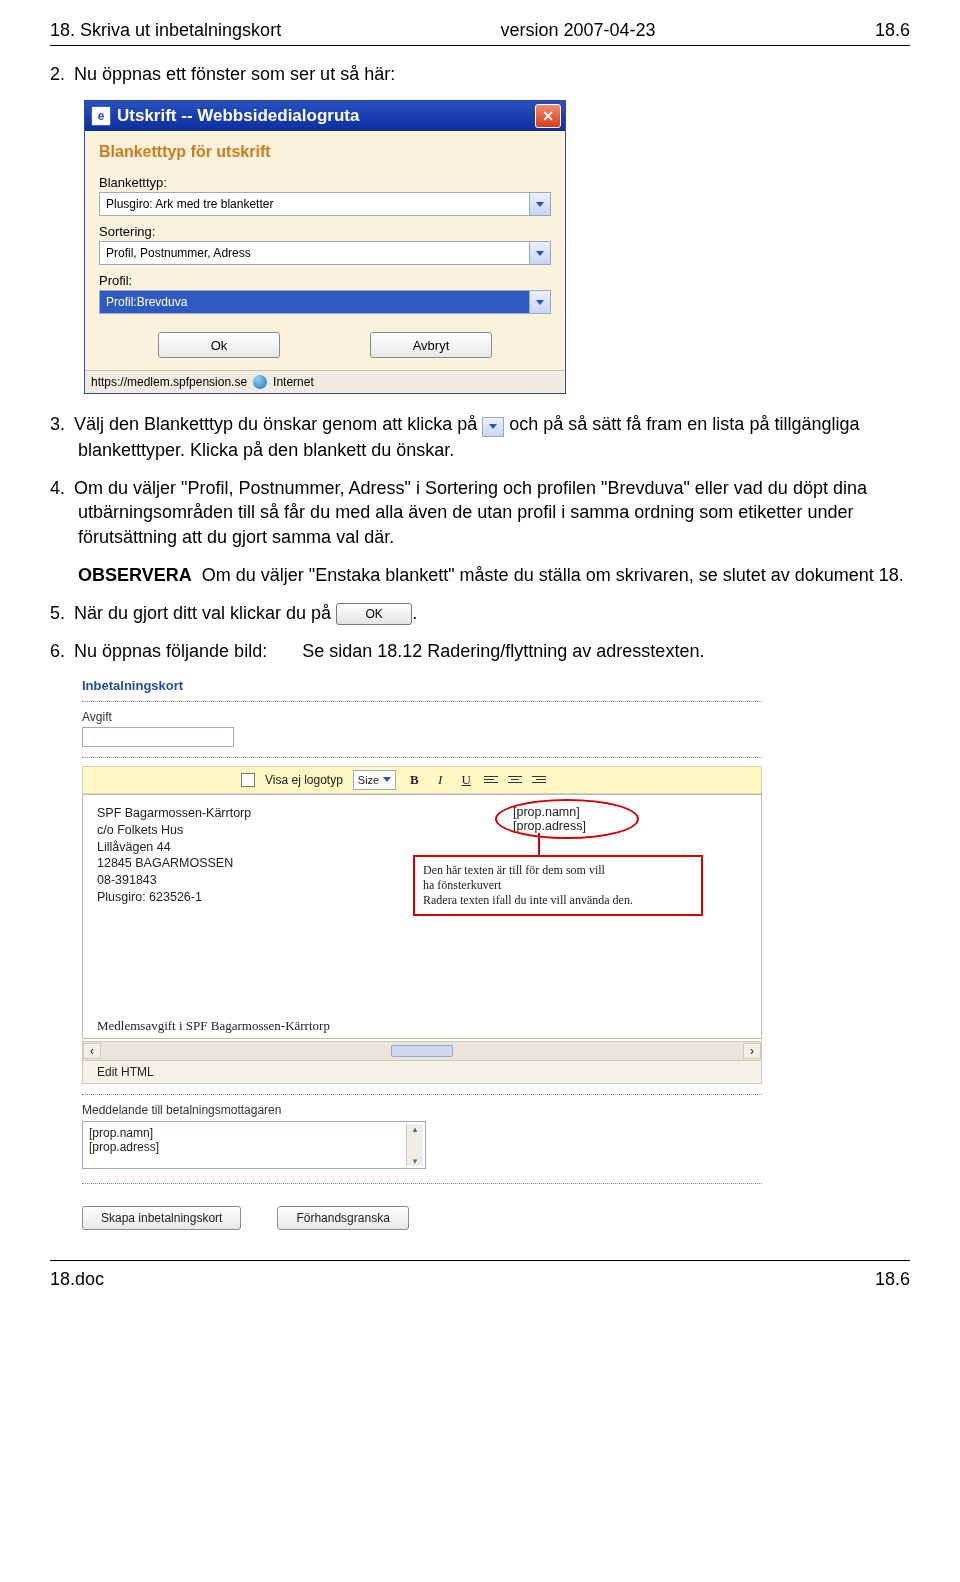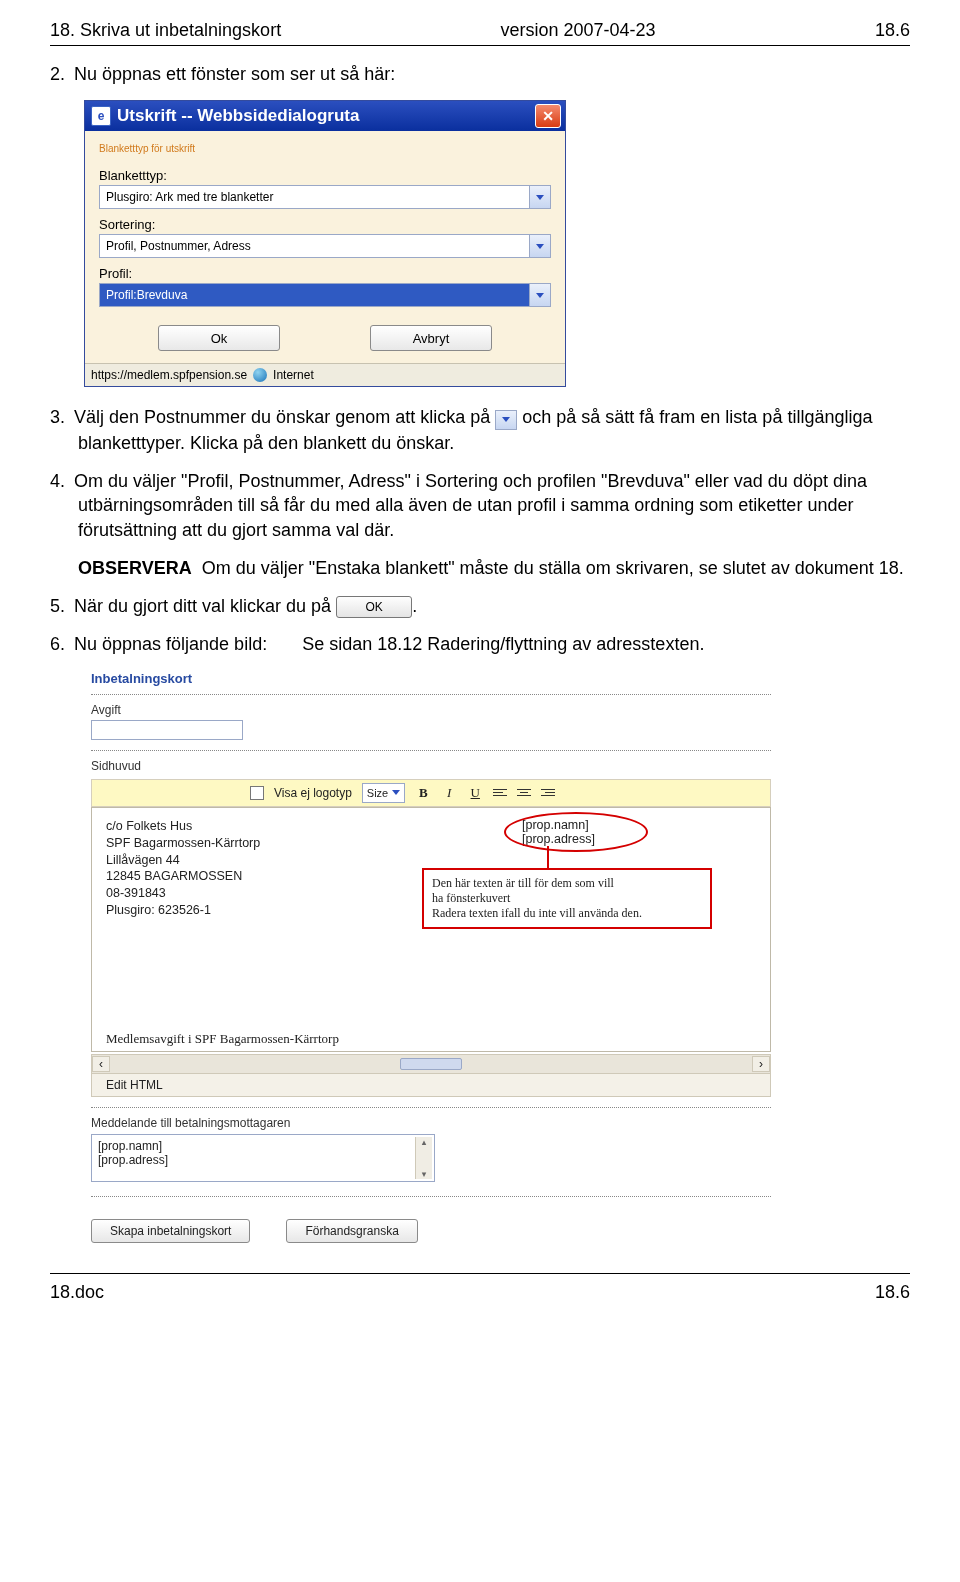--- a/index.html
+++ b/index.html
@@ -14,37 +14,37 @@
 .body-text.obs{margin-left:28px}
 .inline-icon{display:inline-block;vertical-align:middle}
 
 
 .dialog{width:480px;margin:6px 0 18px 34px;border:1px solid #344b9d;font-family:Tahoma,Arial,sans-serif}
 .titlebar{display:flex;align-items:center;background:linear-gradient(#2b4fbf,#0a2f9e);color:#fff;height:30px;padding:0 4px 0 6px;font-weight:bold;font-size:17px}
 .titlebar .tb-icon{width:18px;height:18px;background:#fff;border:1px solid #3a63c4;border-radius:2px;margin-right:6px;display:flex;align-items:center;justify-content:center;color:#2b4fbf;font-size:12px}
 .titlebar .spacer{flex:1}
 .close-btn{width:24px;height:22px;background:linear-gradient(#f58b6f,#d83b12);border:1px solid #fff;border-radius:3px;color:#fff;font-weight:bold;display:flex;align-items:center;justify-content:center;font-size:14px}
 .dlg-body{background:#faf2dd;padding:12px 14px 8px}
-.dlg-section-title{color:#d17a1c;font-weight:normal;font-size:10px;margin-bottom:14px}
+.dlg-section-title{color:#d17a1c;font-weight:bold;font-size:16px;margin-bottom:14px}
 .fld-label{font-size:13px;margin:8px 0 2px}
 .select-row{display:flex;align-items:stretch;border:1px solid #9aa8c7;background:#fff;height:22px}
 .select-row input{border:none;flex:1;padding:0 6px;font-size:12px;font-family:inherit;background:transparent}
 .select-row.hl input{background:#2f5ac2;color:#fff}
 .dd-btn{width:20px;background:linear-gradient(#eaf0fb,#c7d6f1);border-left:1px solid #9aa8c7;display:flex;align-items:center;justify-content:center}
 .caret{width:0;height:0;border-left:4px solid transparent;border-right:4px solid transparent;border-top:5px solid #2b4fbf}
 .dlg-btnrow{display:flex;gap:90px;justify-content:center;margin:18px 0 4px}
 .dlg-btn{width:120px;height:24px;font-size:13px;background:linear-gradient(#fff,#e8e8e8);border:1px solid #8a8a8a;border-radius:3px;display:flex;align-items:center;justify-content:center}
 .statusbar{display:flex;align-items:center;background:#efecdf;border-top:1px solid #c7c2b0;height:22px;padding:0 6px;font-size:12px;gap:6px}
 .status-globe{width:14px;height:14px;border-radius:50%;background:radial-gradient(circle at 35% 30%,#8fd3f0,#1a73b8)}
 
 
 .ok-inline{display:inline-flex;align-items:center;justify-content:center;width:74px;height:20px;border:1px solid #777;border-radius:3px;background:linear-gradient(#fefefe,#e4e4e4);font-size:12px;vertical-align:middle}
 
 
-.editor{width:680px;margin:6px 0 0 41px;font-family:Tahoma,Arial,sans-serif;font-size:12px;color:#222}
+.editor{width:680px;margin:6px 0 0 32px;font-family:Tahoma,Arial,sans-serif;font-size:12px;color:#222}
 .ed-title{color:#274aa1;font-weight:bold;font-size:13px;margin-bottom:8px}
 .dotline{border-top:1px dotted #888;margin:4px 0 8px}
 .ed-label{font-size:12px;margin:4px 0 3px;color:#333}
 .small-input{border:1px solid #9aa8c7;background:#fff;height:18px;width:150px}
 .toolbar{display:flex;align-items:center;gap:10px;background:#fef9c3;border:1px solid #d6cfbd;padding:3px 8px;margin-top:6px}
 .toolbar .chk{width:12px;height:12px;border:1px solid #777;background:#fff}
 .toolbar .tb-txt{font-size:12px}
 .toolbar .size-sel{display:flex;align-items:center;border:1px solid #9aa8c7;background:#fff;height:18px;padding:0 4px;gap:4px;font-size:11px}
 .toolbar .fmt{font-weight:bold;font-size:13px;width:16px;text-align:center;font-family:'Times New Roman',serif}
 .toolbar .fmt.i{font-style:italic;font-weight:normal}
@@ -126,21 +126,21 @@
       </div>
     </div>
     <div class="statusbar">
       <span>https://medlem.spfpension.se</span>
       <span class="status-globe"></span>
       <span>Internet</span>
     </div>
   </div>
 
   <p class="body-text">
-    <span class="num">3.</span><span>Välj den Postnummer du önskar genom att klicka på</span>
+    <span class="num">3.</span><span>Välj den Blanketttyp du önskar genom att klicka på</span>
     <span class="inline-icon">
       <span style="display:inline-flex;width:20px;height:18px;border:1px solid #9aa8c7;background:linear-gradient(#eaf0fb,#c7d6f1);align-items:center;justify-content:center;vertical-align:middle">
           <span class="caret"></span>
         </span>
     </span>
     <span>och på så sätt få fram en lista på tillgängliga blanketttyper. Klicka på den blankett du önskar.</span>
   </p>
 
   <p class="body-text">
     <span class="num">4.</span><span>Om du väljer "Profil, Postnummer, Adress" i Sortering och profilen "Brevduva" eller vad du döpt dina utbärningsområden till så får du med alla även de utan profil i samma ordning som etiketter under förutsättning att du gjort samma val där.</span>
@@ -160,21 +160,20 @@
     &nbsp;&nbsp;&nbsp;&nbsp;&nbsp;&nbsp;<span>Se sidan 18.12 Radering/flyttning av adresstexten.</span>
   </p>
 
   <div class="editor">
     <div class="ed-title">Inbetalningskort</div>
     <div class="dotline"></div>
     <div class="ed-label">Avgift</div>
     <div class="small-input"></div>
     <div class="dotline" style="margin-top:10px"></div>
 
-    <div class="ed-label">Sidhuvud</div>
     <div class="toolbar">
       <span style="width:140px"></span>
       <span class="chk"></span>
       <span class="tb-txt">Visa ej logotyp</span>
       <span class="size-sel">
           <span>Size</span>
           <span class="caret"></span>
         </span>
       <span class="fmt">B</span>
       <span class="fmt i">I</span>
@@ -191,22 +190,22 @@
         </span>
       <span class="align">
           <span></span>
           <span style="width:70%;margin-left:auto"></span>
           <span></span>
         </span>
     </div>
 
     <div class="rt-area">
       <div class="addr-block">
+        <div>SPF Bagarmossen-Kärrtorp</div>
         <div>c/o Folkets Hus</div>
-        <div>SPF Bagarmossen-Kärrtorp</div>
         <div>Lillåvägen 44</div>
         <div>12845 BAGARMOSSEN</div>
         <div>08-391843</div>
         <div>Plusgiro: 623526-1</div>
       </div>
       <div class="prop-block">
         <div>[prop.namn]</div>
         <div>[prop.adress]</div>
       </div>
       <div class="red-oval"></div>

